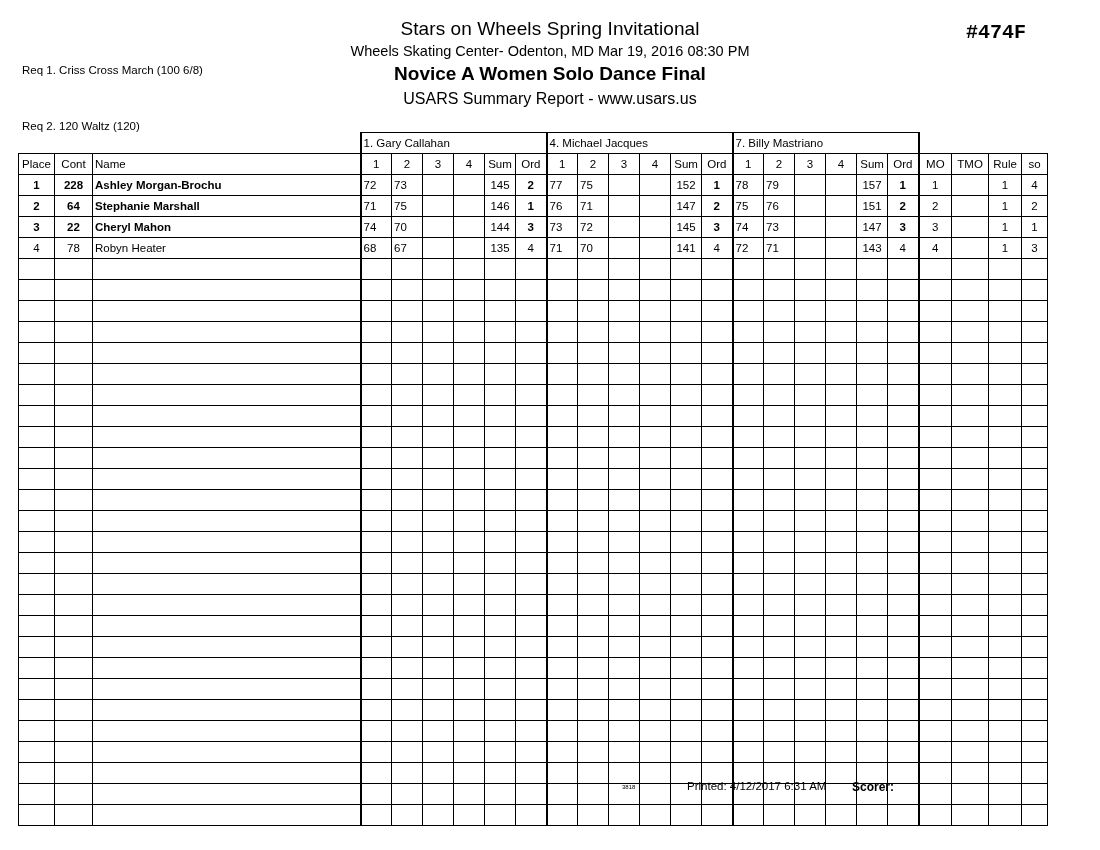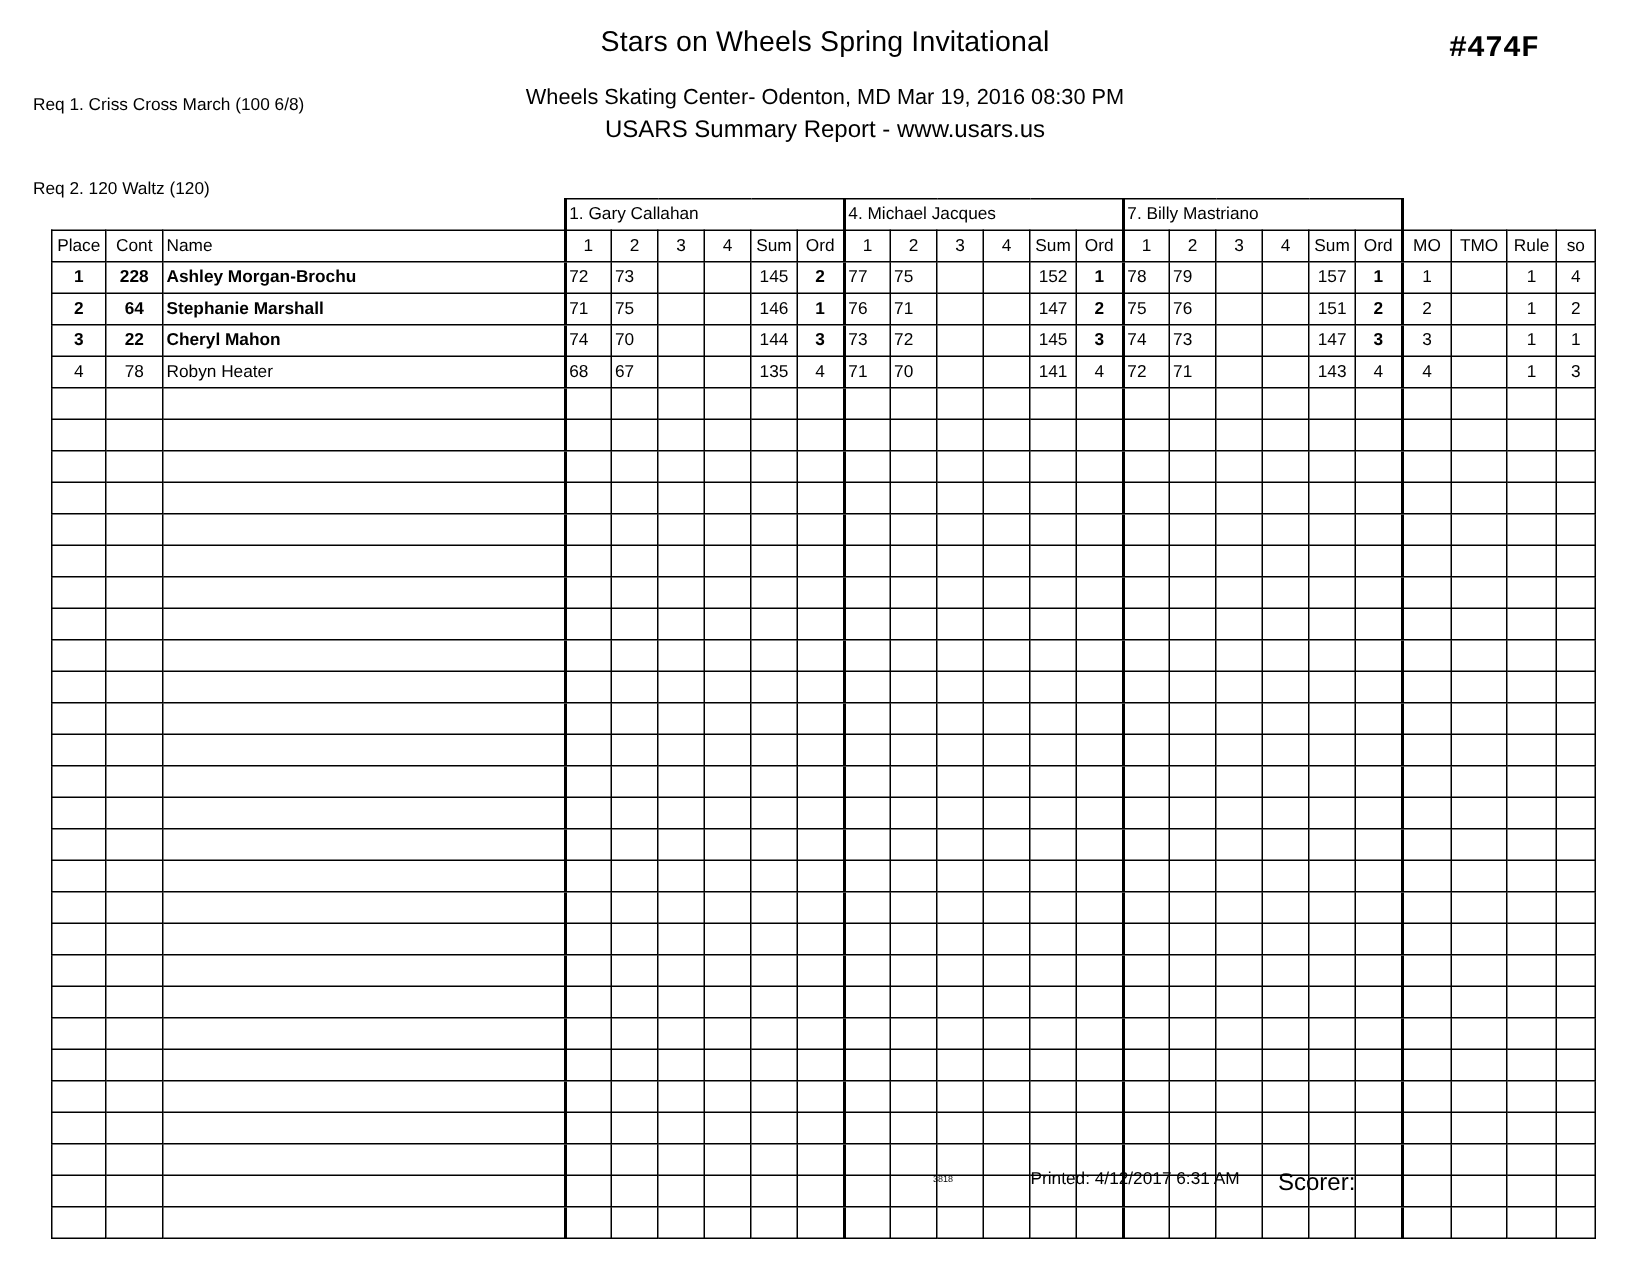--- a/index.html
+++ b/index.html
@@ -33,21 +33,21 @@
     top: 18px;
     text-align: center;
   }
   .title-main {
     font-size: 19px;
     font-weight: normal;
     letter-spacing: 0.1px;
   }
   .title-venue {
     font-size: 14.5px;
-    margin-top: 17px;
+    margin-top: 3px;
   }
   .title-event {
     font-size: 19px;
     font-weight: bold;
     margin-top: 4px;
   }
   .title-report {
     font-size: 16px;
     margin-top: 5px;
   }
@@ -57,21 +57,21 @@
     right: 74px;
     top: 21px;
     font-size: 20px;
     font-weight: bold;
     font-family: Liberation Mono, monospace;
   }
 
   
   .sheet {
     position: absolute;
-    left: 34px;
+    left: 18px;
     top: 132px;
     width: 1012px;
   }
 
   table.grid {
     border-collapse: collapse;
     table-layout: fixed;
     width: 1012px;
   }
   table.grid td {
@@ -120,34 +120,36 @@
   .footer .printed {
     position: absolute;
     left: 665px;
     top: 0;
     font-size: 11.5px;
   }
   .footer .scorer {
     position: absolute;
     left: 830px;
     top: 0;
-    font-size: 16px;
+    font-size: 12px;
+    font-weight: bold;
   }
 </style>
 </head>
 <body>
 
 <div class="reqs">
   <div class="req-line">Req  1.  Criss Cross March (100 6/8)</div>
   <div class="req-line">Req  2.  120 Waltz (120)</div>
 </div>
 
 <div class="title-block">
   <div class="title-main">Stars on Wheels Spring Invitational</div>
   <div class="title-venue">Wheels Skating Center- Odenton, MD   Mar 19, 2016  08:30 PM</div>
+  <div class="title-event">Novice A Women Solo Dance Final</div>
   <div class="title-report">USARS Summary Report - www.usars.us</div>
 </div>
 
 <div class="event-code">#474F</div>
 
 <div class="sheet">
   <table class="grid">
     <colgroup>
       <col style="width:36px">
         <col style="width:38px">

